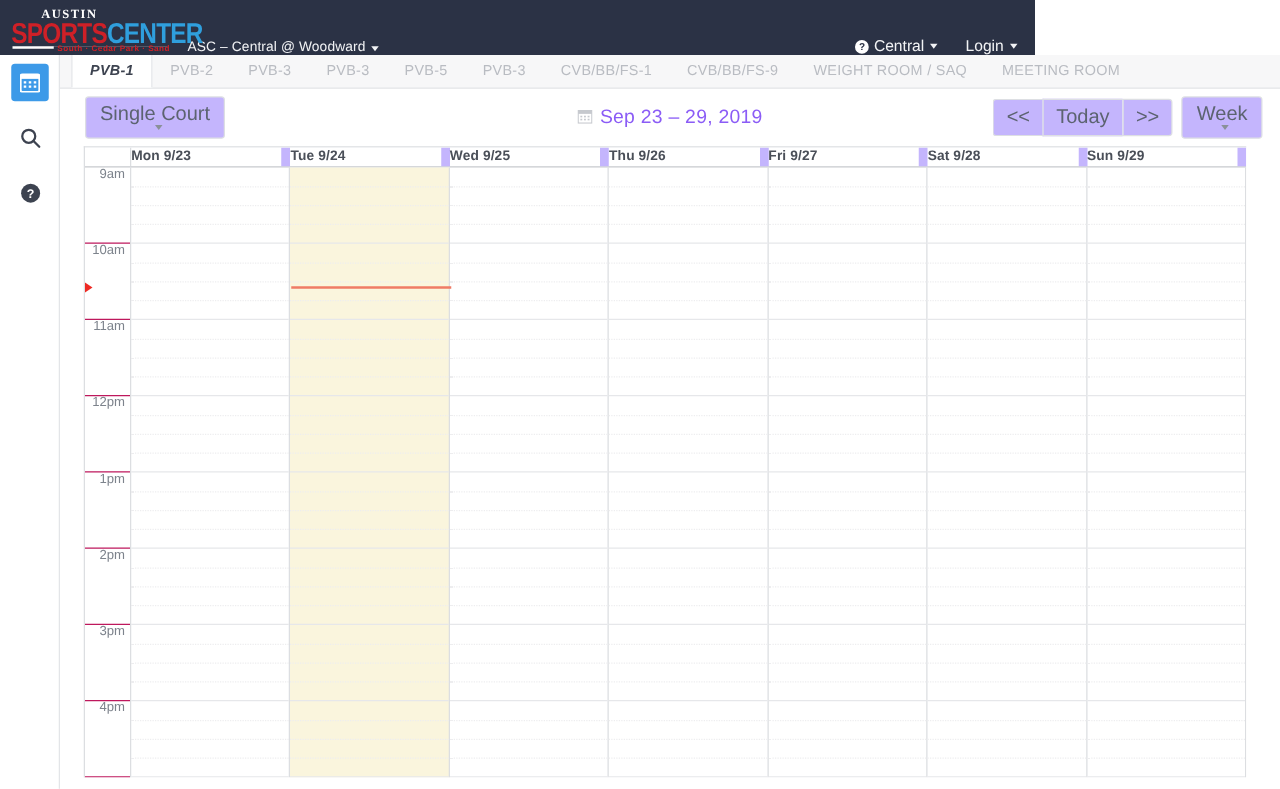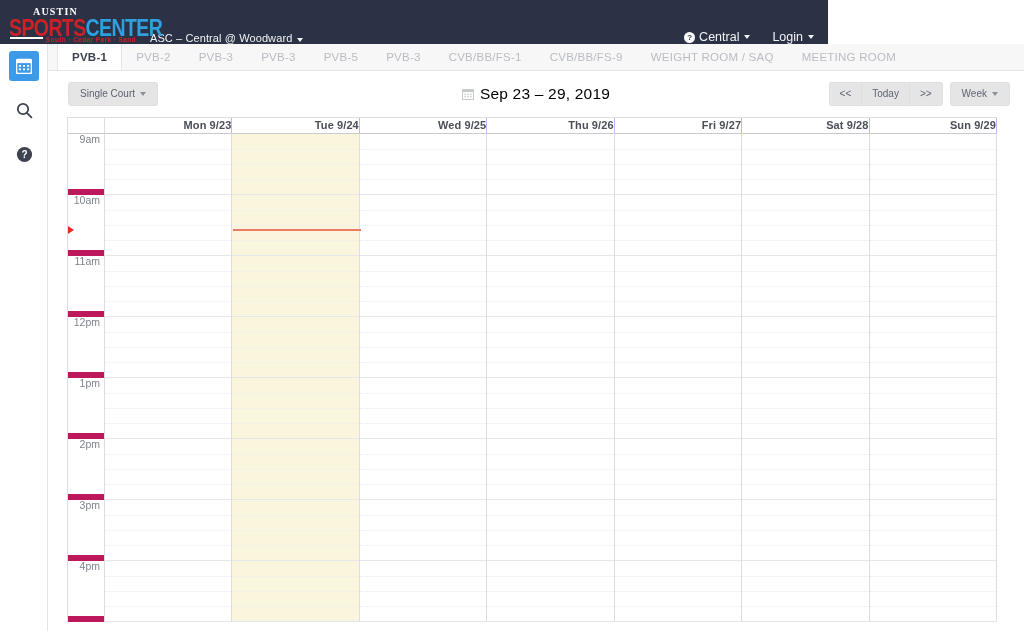--- a/index.html
+++ b/index.html
@@ -154,56 +154,58 @@
     cursor: pointer;
   }
   .tab.active {
     background: #ffffff;
     color: #3d4350;
     font-weight: bold;
     border-left: 1px solid #e3e5e8;
     border-right: 1px solid #e3e5e8;
     margin-bottom: -1px;
     border-bottom: 1px solid #ffffff;
+    font-style: italic;
   }
 
   
   .toolbar {
     position: relative;
     height: 46px;
     display: flex; align-items: center;
     padding: 0 14px 0 20px;
   }
   .btn {
-    font-size: 10px;
+    font-size: 16px;
     color: #5c6370;
-    background: #e5e5e5;
+    background: #c4b5fd;
     border: 1px solid #dddfe3;
     border-radius: 3px;
     padding: 6px 11px;
     display: inline-flex; align-items: center;
     cursor: pointer;
     line-height: 1;
     white-space: nowrap;
+    flex-direction: column;
   }
   .btn .caret { border-top-color: #8a9099; }
   .btn-group { display: flex; }
   .btn-group .btn {
     border-radius: 0;
     border-right-width: 0;
     padding: 6px 10px;
   }
   .btn-group .btn:first-child { border-radius: 3px 0 0 3px; }
   .btn-group .btn:last-child { border-radius: 0 3px 3px 0; border-right-width: 1px; }
   .date-range {
     position: absolute;
     left: 0; right: 0;
     text-align: center;
     font-size: 15.5px;
-    color: #000000;
+    color: #8b5cf6;
     letter-spacing: 0.2px;
     pointer-events: none;
   }
   .cal-glyph {
     display: inline-block;
     width: 12px; height: 12px;
     vertical-align: -1px;
     margin-right: 6px;
   }
   .toolbar-right {
@@ -228,22 +230,22 @@
     border-bottom: 1px solid #c8cace;
     background: #ffffff;
   }
   .gutter-head {
     width: 37px;
     flex: 0 0 37px;
     border-right: 1px solid #dcdee1;
   }
   .day-head {
     flex: 1 1 0;
-    border-right: 1px solid #c4b5fd;
-    text-align: right;
+    border-right: 7px solid #c4b5fd;
+    text-align: left;
     font-size: 11px;
     font-weight: bold;
     color: #4a4f58;
     line-height: 15px;
     letter-spacing: 0.1px;
     cursor: pointer;
   }
   .cal-body {
     position: relative;
     display: flex;
@@ -252,21 +254,21 @@
   .gutter {
     width: 37px;
     flex: 0 0 37px;
     border-right: 1px solid #dcdee1;
     position: relative;
   }
   .hour-block {
     height: 61px;
     position: relative;
   }
-  .gutter .hour-block { border-bottom: 6px solid #be185d; }
+  .gutter .hour-block { border-bottom: 1px solid #be185d; }
   .hour-label {
     position: absolute;
     top: -1px; right: 4px;
     font-size: 10.5px;
     color: #7d838c;
     line-height: 12px;
     white-space: nowrap;
   }
   .day-col {
     flex: 1 1 0;

